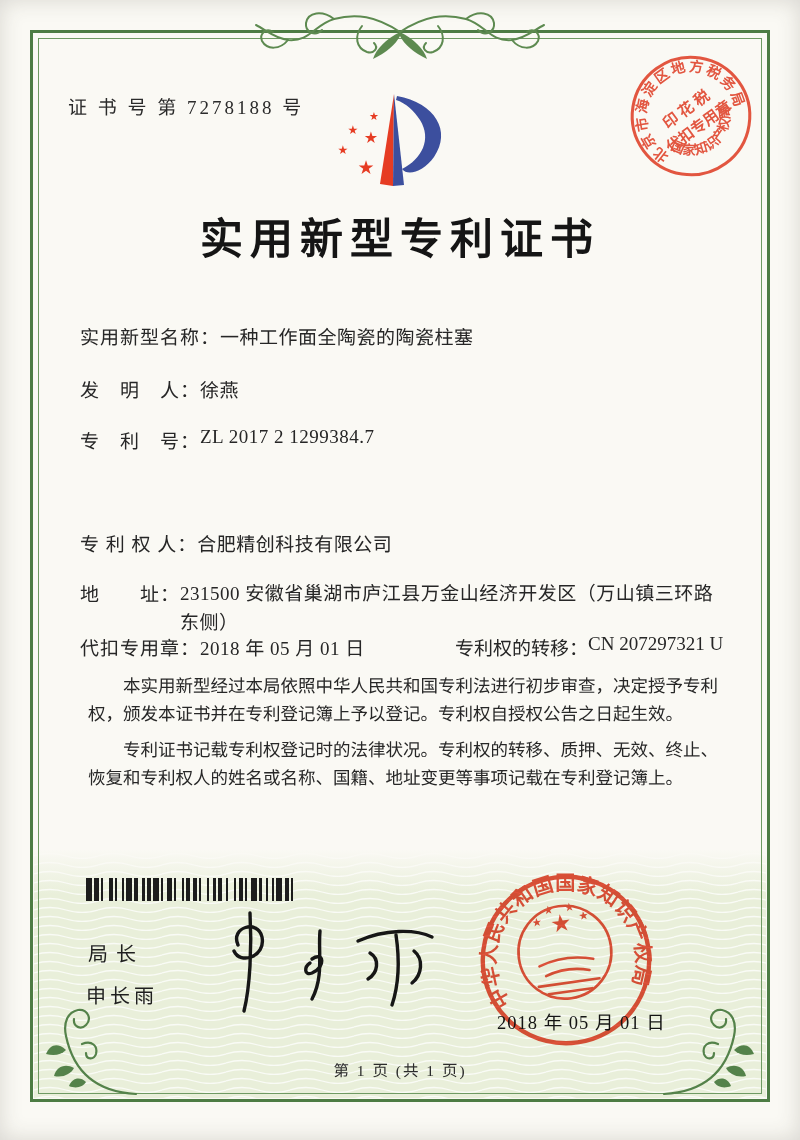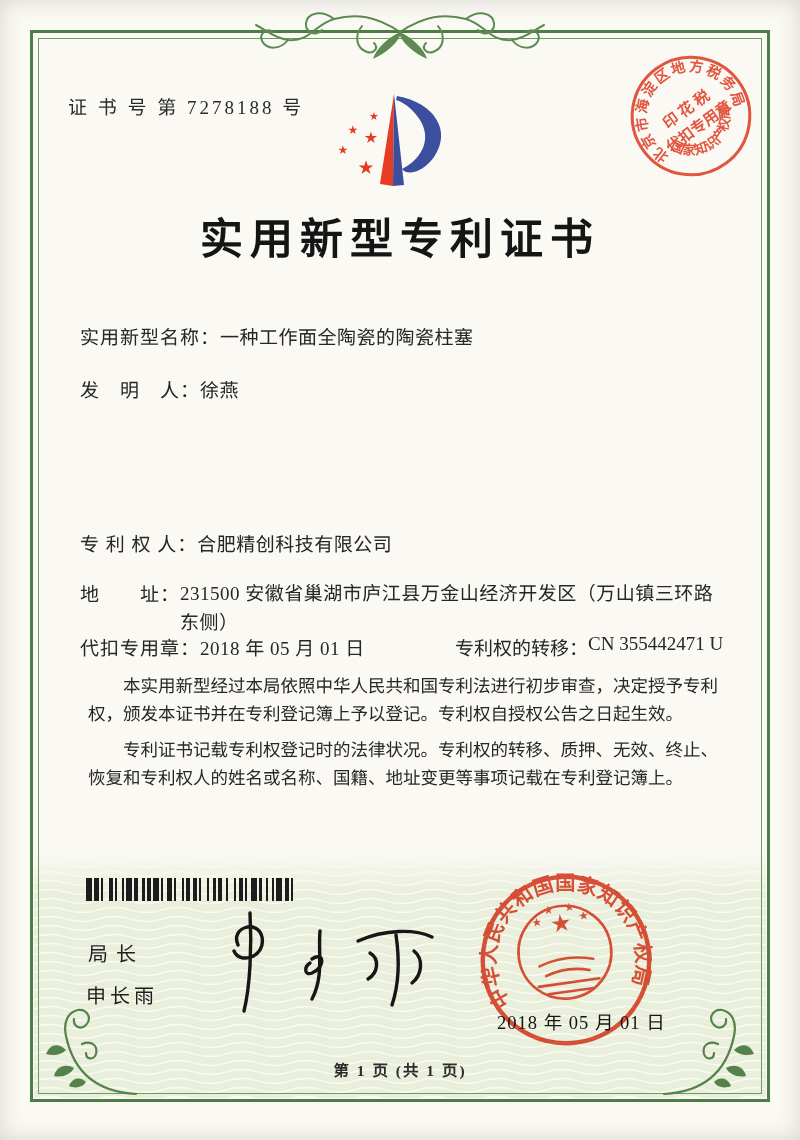--- a/index.html
+++ b/index.html
@@ -41,21 +41,21 @@
   
   .sig-title{position:absolute;left:88px;top:938px;font-size:20px;letter-spacing:8px;color:#1f1f1f;}
   .sig-name{position:absolute;left:86px;top:980px;font-size:20px;letter-spacing:4px;color:#1f1f1f;}
   .sig-script{position:absolute;left:200px;top:906px;width:240px;height:112px;}
   
   .seal{position:absolute;left:474px;top:868px;width:184px;height:184px;mix-blend-mode:multiply;}
   .seal-date{position:absolute;left:497px;top:1008px;font-size:18.5px;letter-spacing:1px;color:#141414;}
   .stamp{position:absolute;left:615px;top:40px;width:152px;height:152px;mix-blend-mode:multiply;}
   
   .footer{position:absolute;left:0;top:1058px;width:100%;text-align:center;
-          font-size:15.5px;letter-spacing:2px;color:#2c2c2c;font-weight:bold;}
+          font-size:15.5px;letter-spacing:2px;color:#2c2c2c;}
 </style>
 </head>
 <body>
 
 <div class="paper">
 
   <svg class="band" viewBox="0 0 732 248" preserveAspectRatio="none">
     <defs>
       <pattern id="wv" width="64" height="9" patternUnits="userSpaceOnUse">
         <path d="M0 6 Q16 1 32 6 T64 6" stroke="#ffffff" stroke-width="1.3" fill="none" opacity="0.75"></path>
@@ -121,35 +121,39 @@
   <div class="title">实用新型专利证书</div>
 
   <div class="row" style="top:375px">
     <span class="lbl">发　明　人：</span>
     <span class="val">徐燕</span>
   </div>
   <div class="row" style="top:322px">
     <span class="lbl">实用新型名称：</span>
     <span class="val">一种工作面全陶瓷的陶瓷柱塞</span>
   </div>
+  <div class="row" style="top:426px">
+    <span class="lbl">专　利　号：</span>
+    <span class="val">ZL 2017 2 1299384.7</span>
+  </div>
   <div class="row" style="top:529px">
     <span class="lbl">专 利 权 人：</span>
     <span class="val">合肥精创科技有限公司</span>
   </div>
   <div class="row addr" style="top:579px">
     <span class="lbl">地　　址：</span>
     <span class="val">231500  安徽省巢湖市庐江县万金山经济开发区（万山镇三环路东侧）</span>
   </div>
   <div class="row" style="top:633px">
     <span class="lbl">代扣专用章：</span>
     <span class="val">2018 年 05 月 01 日</span>
   </div>
   <div class="row2" style="top:633px">
     <span class="lbl">专利权的转移：</span>
-    <span class="val">CN 355442471 U</span>
+    <span class="val">CN 207297321 U</span>
   </div>
 
   <div class="paras">
     <p>本实用新型经过本局依照中华人民共和国专利法进行初步审查，决定授予专利权，颁发本证书并在专利登记簿上予以登记。专利权自授权公告之日起生效。</p>
     <p>专利证书记载专利权登记时的法律状况。专利权的转移、质押、无效、终止、恢复和专利权人的姓名或名称、国籍、地址变更等事项记载在专利登记簿上。</p>
   </div>
 
   <div class="barcode">
       <span class="b" style="flex-grow: 3;"></span>
       <span style="flex-grow: 1;"></span>

